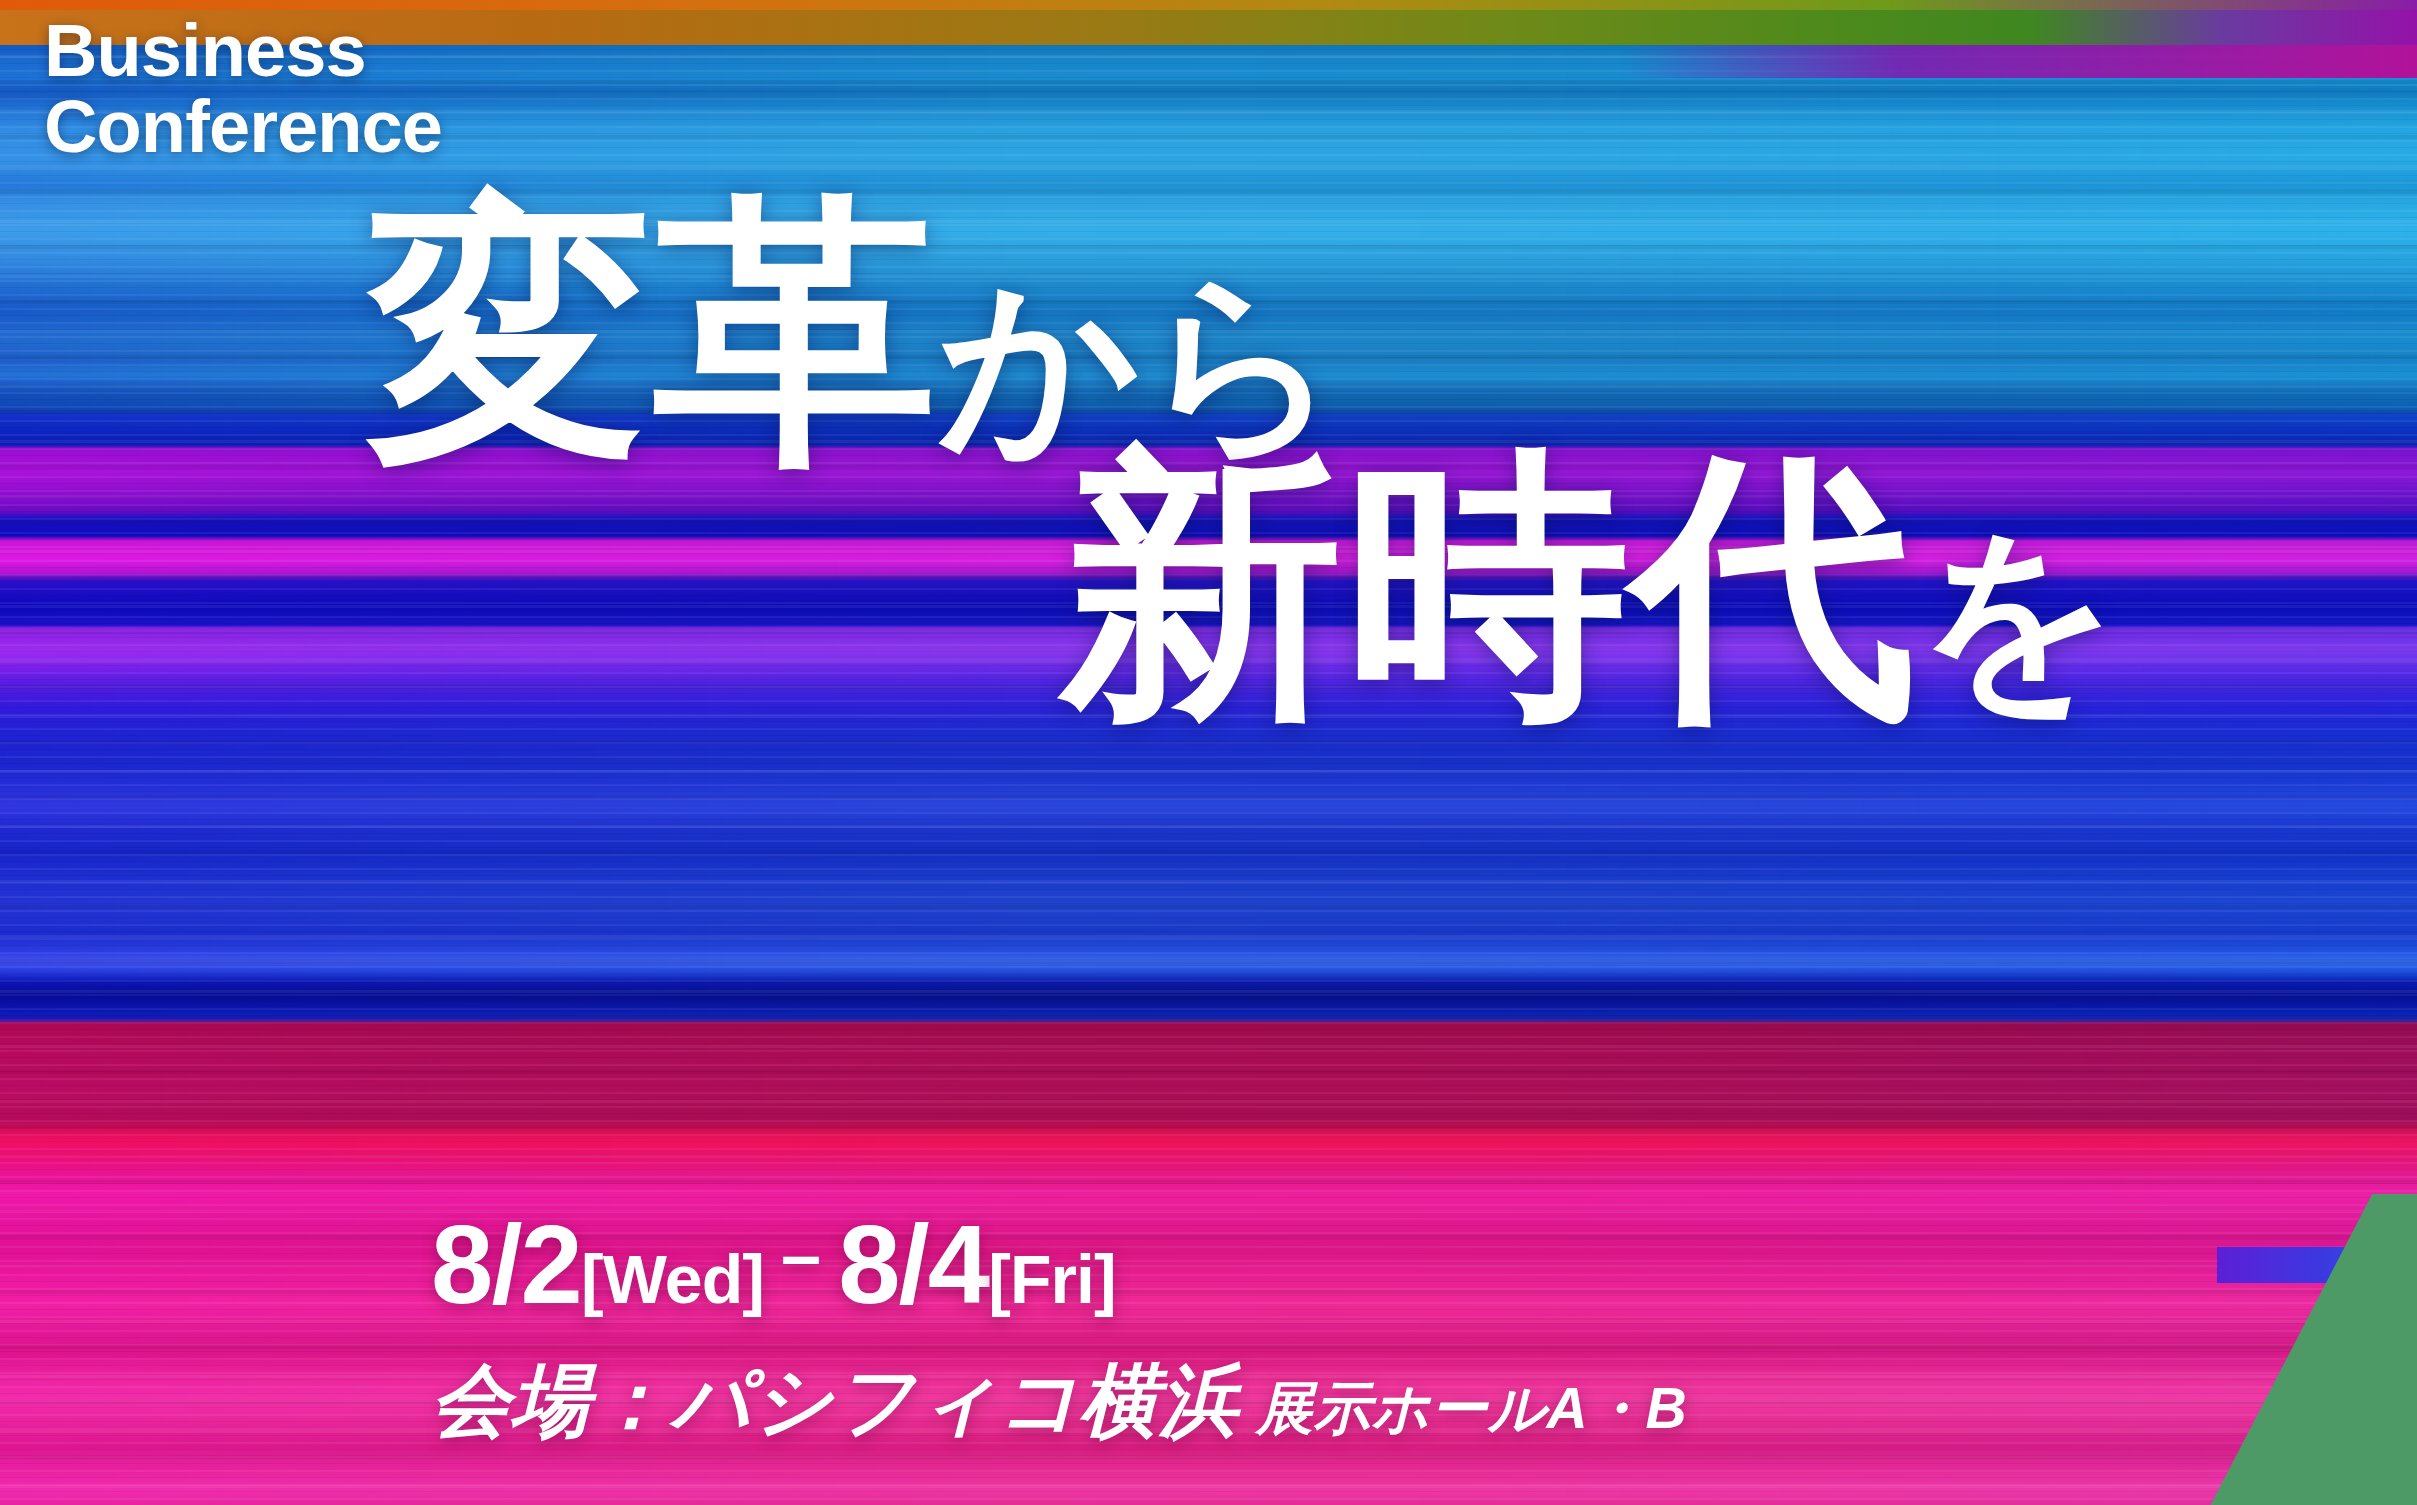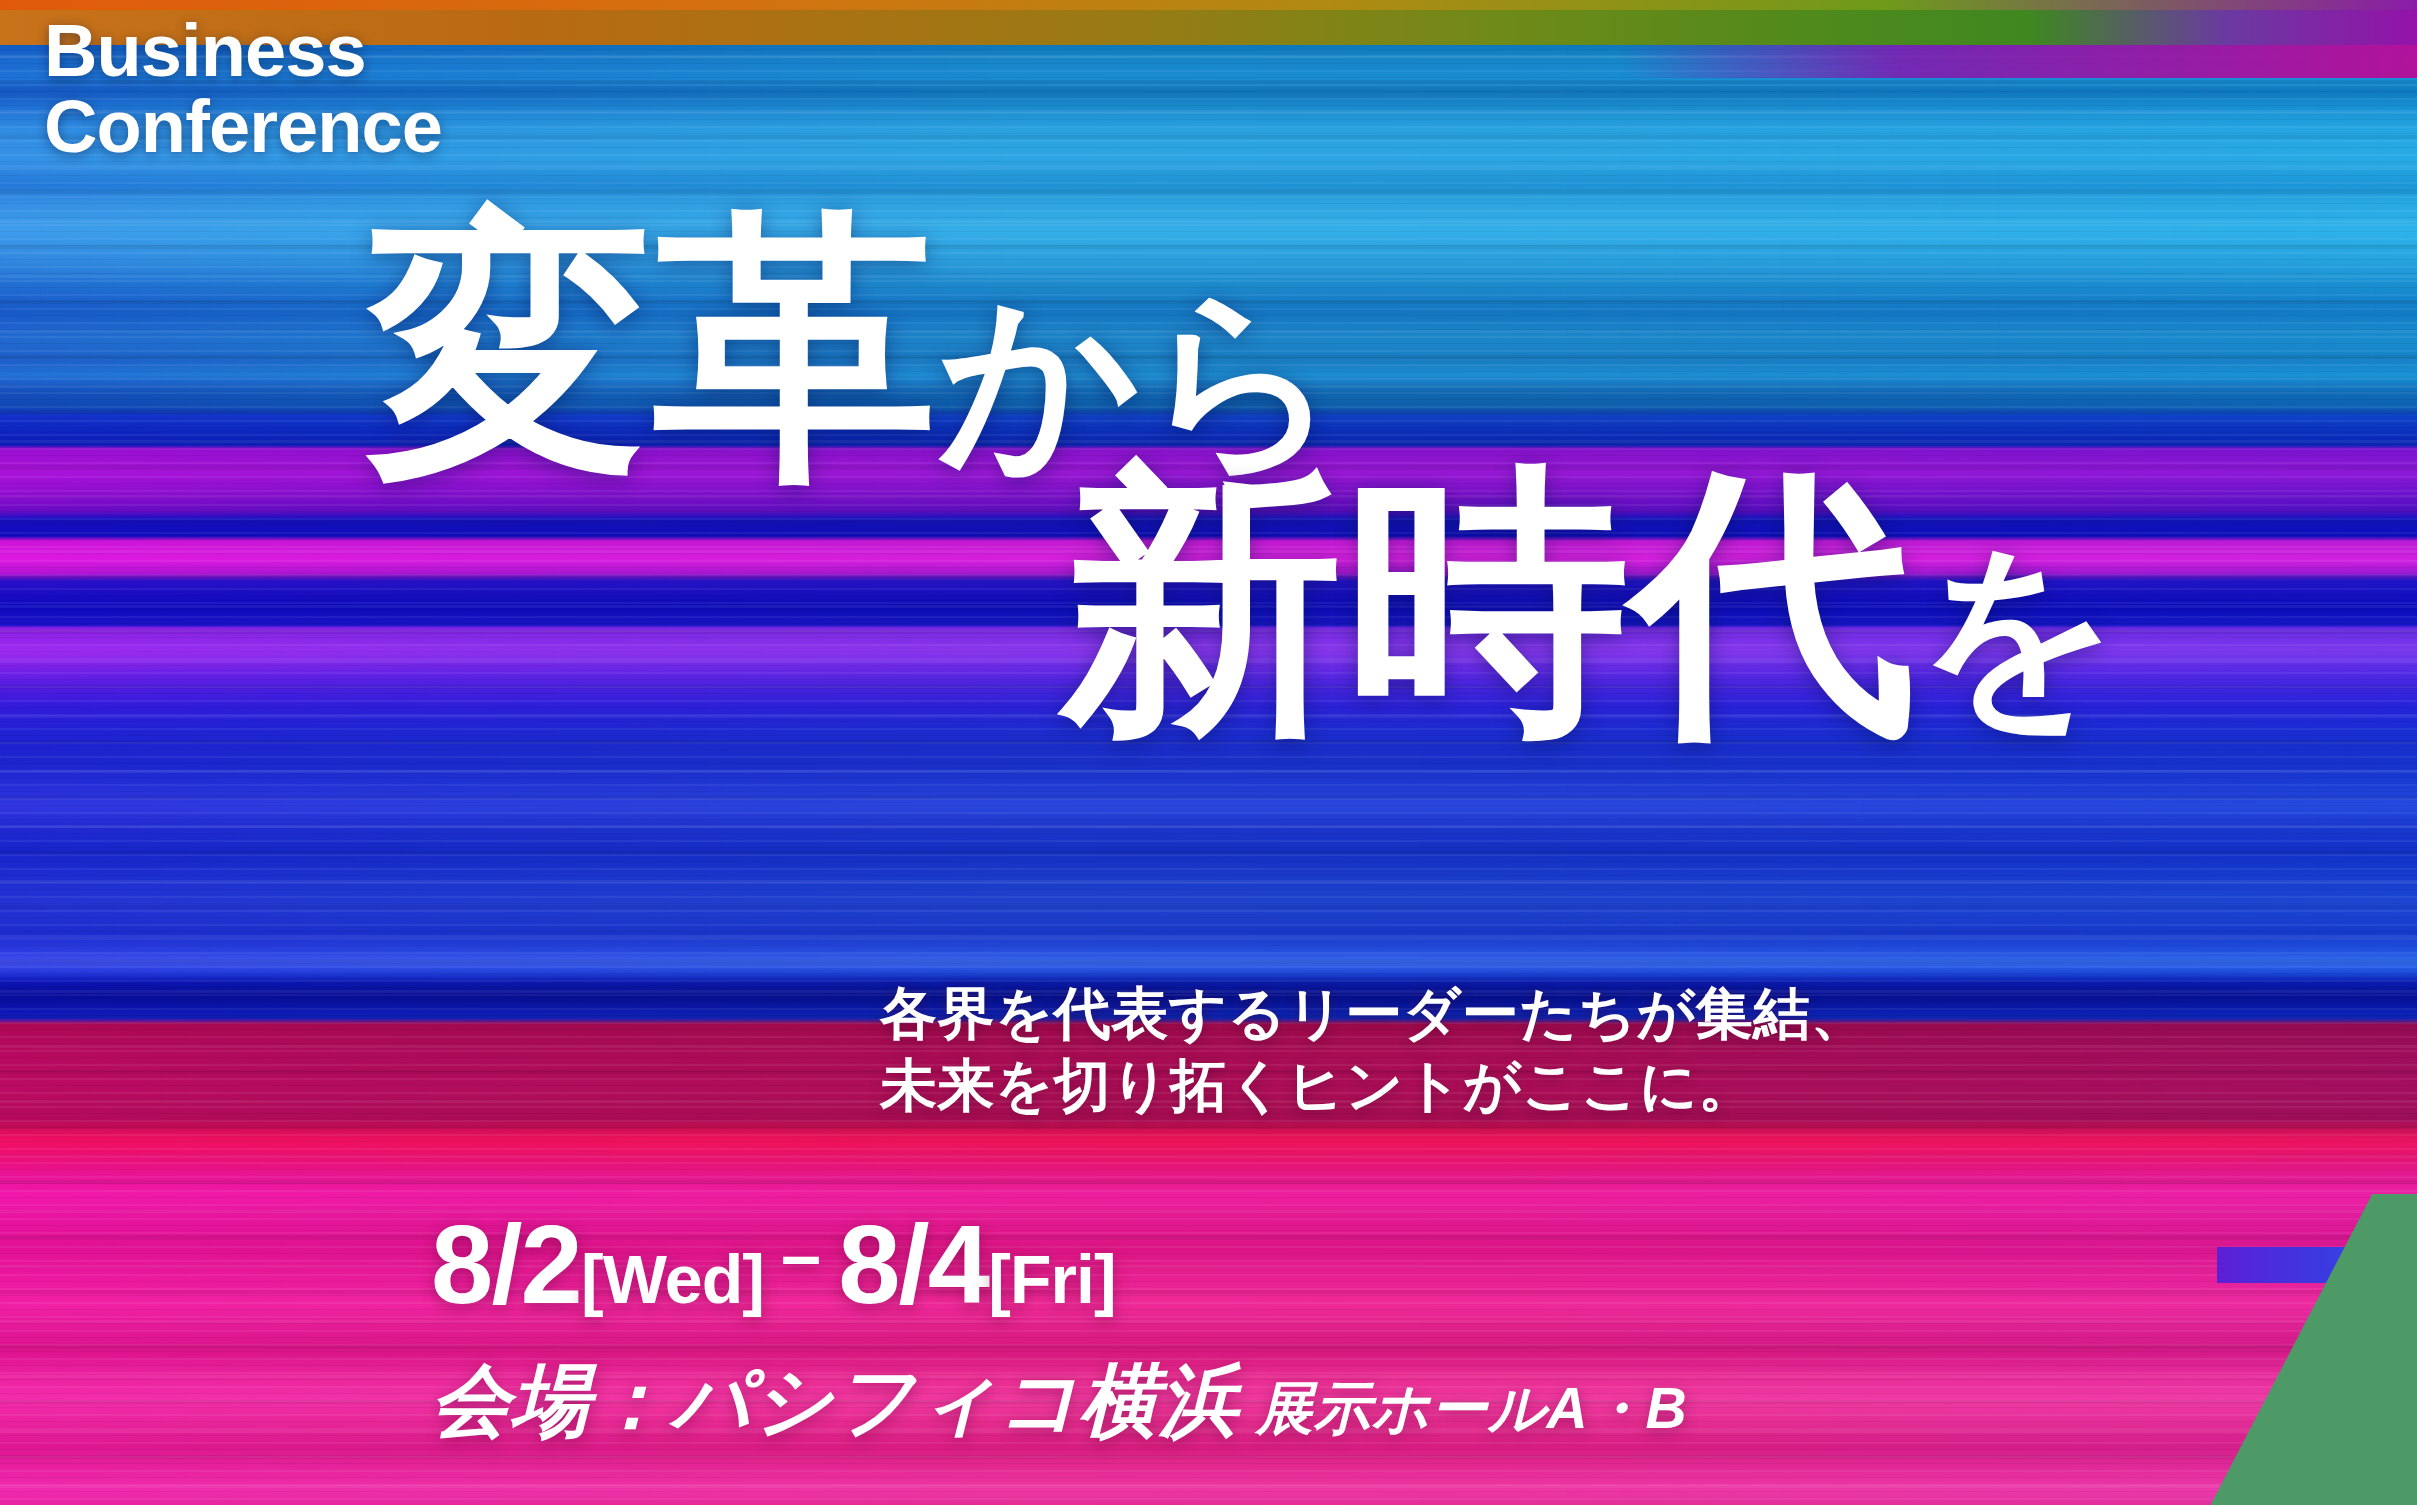--- a/index.html
+++ b/index.html
@@ -237,21 +237,21 @@
     text-align: right;
     color: #ffffff;
     font-weight: 900;
     line-height: 0.98;
     text-shadow: 0 3.8px 21px rgba(0,15,80,0.42);
   }
   .hl-line {
     display: block;
     white-space: nowrap;
   }
-  .hl-line-1 { padding-right: 776px; margin-top: 16px; }
+  .hl-line-1 { padding-right: 776px; }
   .hl-line-2 { padding-right: 0px; margin-top: -24.6px; }
   .kanji {
     font-size: 284px;
     letter-spacing: 1.9px;
     vertical-align: baseline;
   }
   .kana {
     font-size: 197px;
     letter-spacing: 0.9px;
     vertical-align: baseline;
@@ -343,24 +343,20 @@
 
     <div class="headline">
       <span class="hl-line hl-line-1">
         <span class="kanji">変革</span><span class="kana">から</span>
       </span>
       <span class="hl-line hl-line-2">
         <span class="kanji">新時代</span><span class="kana">を</span>
       </span>
     </div>
 
-    <div class="subcopy">
-      <span>各界を代表するリーダーたちが集結、</span>
-      <span>未来を切り拓くヒントがここに。</span>
-    </div>
 
     <div class="dateline">
       <span class="date-big">8/2</span><span class="date-day">[Wed]</span><span class="date-sep">–</span><span class="date-big">8/4</span><span class="date-day">[Fri]</span>
     </div>
 
     <div class="venueline">
       <span class="venue-main">会場：パシフィコ横浜</span><span class="venue-sub">展示ホールA・B</span>
     </div>
 
   </div>

